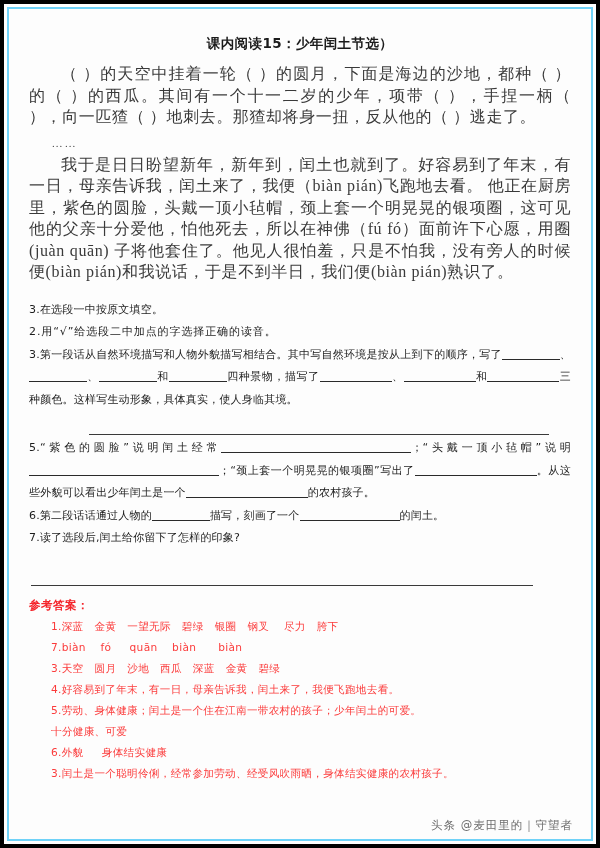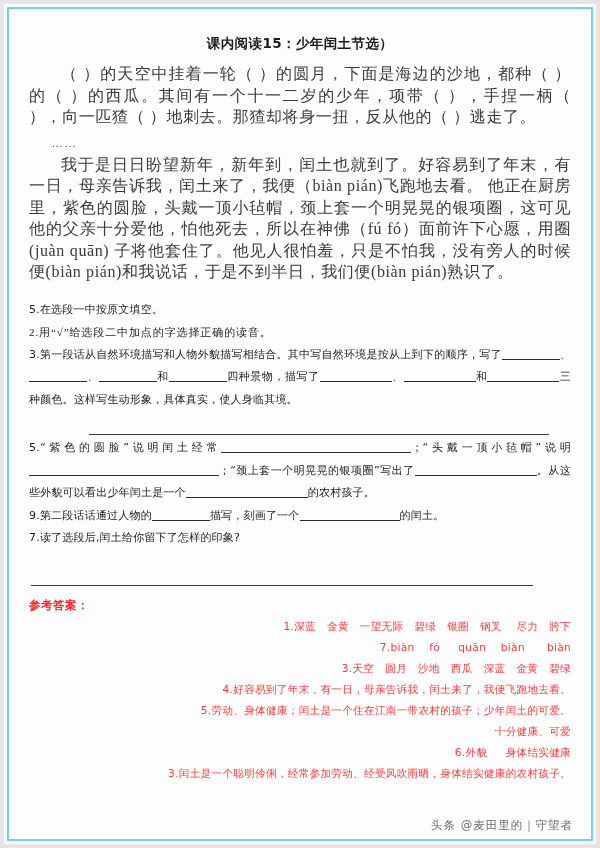--- a/index.html
+++ b/index.html
@@ -13,21 +13,21 @@
     height: 848px;
     font-family: "Liberation Sans", "DejaVu Sans", sans-serif;
     overflow: hidden;
   }
 
   
   #worksheet-frame {
     position: relative;
     width: 600px;
     height: 848px;
-    background: #e5e5e5;
+    background: #000000;
     padding: 4px;
   }
   #frame-gap {
     width: 100%;
     height: 100%;
     background: #ffffff;
     padding: 3px;
   }
   #frame-inner-line {
     width: 100%;
@@ -86,21 +86,21 @@
     line-height: 22.5px;
     color: #1d1d1d;
     font-family: "DejaVu Sans", "Liberation Sans", sans-serif;
   }
   .question {
     margin: 0;
     text-align: justify;
     text-justify: inter-character;
     letter-spacing: 0.2px;
   }
-  .q-spaced { letter-spacing: 0.9px; font-family: Liberation Serif, serif; }
+  .q-spaced { letter-spacing: 0.9px; }
 
   
   .blank {
     display: inline-block;
     border-bottom: 1px solid #2a2a2a;
     height: 12px;
     vertical-align: -2px;
   }
   .b-sm { width: 58px; }
   .b-md { width: 72px; }
@@ -129,21 +129,20 @@
     letter-spacing: 0.5px;
     margin: 8px 0 3px 0;
   }
   .answer-line {
     color: #FB3B3B;
     font-size: 10.6px;
     line-height: 21px;
     margin: 0 0 0 22px;
     letter-spacing: 0.3px;
     white-space: pre;
-    text-align: right;
   }
   .answer-line.wrap { white-space: normal; }
 
   
   #watermark {
     position: absolute;
     right: 18px;
     bottom: 6px;
     font-size: 11.5px;
     color: #6e6e6e;
@@ -163,31 +162,31 @@
         <h1 id="doc-title">课内阅读15：少年闰土节选）</h1>
 
         <p class="passage indent" id="passage-one">（        ）的天空中挂着一轮（        ）的圆月，下面是海边的沙地，都种（        ）的（        ）的西瓜。其间有一个十一二岁的少年，项带（        ），手捏一柄（        ），向一匹猹（        ）地刺去。那猹却将身一扭，反从他的（        ）逃走了。</p>
 
         <p id="ellipsis-line">……</p>
 
         <p class="passage indent" id="passage-two">我于是日日盼望新年，新年到，闰土也就到了。好容易到了年末，有一日，母亲告诉我，闰土来了，我便（biàn pián)飞跑地去看。 他正在厨房里，紫色的圆脸，头戴一顶小毡帽，颈上套一个明晃晃的银项圈，这可见他的父亲十分爱他，怕他死去，所以在神佛（fú fó）面前许下心愿，用圈(juàn quān) 子将他套住了。他见人很怕羞，只是不怕我，没有旁人的时候便(biàn  pián)和我说话，于是不到半日，我们便(biàn  pián)熟识了。</p>
 
         <div id="questions-block">
 
-          <p class="question">5.在选段一中按原文填空。</p>
+          <p class="question">3.在选段一中按原文填空。</p>
 
           <p class="question q-spaced">2.用“√”给选段二中加点的字选择正确的读音。</p>
 
           <p class="question"><span>3.第一段话从自然环境描写和人物外貌描写相结合。其中写自然环境是按从上到下的顺序，写了</span><span class="blank b-sm"></span><span>、</span><span class="blank b-sm"></span><span>、</span><span class="blank b-sm"></span><span>和</span><span class="blank b-sm"></span><span>四种景物，描写了</span><span class="blank b-md"></span><span>、</span><span class="blank b-md"></span><span>和</span><span class="blank b-md"></span><span>三种颜色。这样写生动形象，具体真实，使人身临其境。</span></p>
 
           <div class="write-rule" id="rule-q4"></div>
 
           <p class="question"><span>5.“紫色的圆脸”说明闰土经常</span><span class="blank b-xxl"></span><span>；“头戴一顶小毡帽”说明</span><span class="blank b-xxl"></span><span>；“颈上套一个明晃晃的银项圈”写出了</span><span class="blank b-xl"></span><span>。从这些外貌可以看出少年闰土是一个</span><span class="blank b-xl"></span><span>的农村孩子。</span></p>
 
-          <p class="question"><span>9.第二段话话通过人物的</span><span class="blank b-sm"></span><span>描写，刻画了一个</span><span class="blank b-lg"></span><span>的闰土。</span></p>
+          <p class="question"><span>6.第二段话话通过人物的</span><span class="blank b-sm"></span><span>描写，刻画了一个</span><span class="blank b-lg"></span><span>的闰土。</span></p>
 
           <p class="question">7.读了选段后,闰土给你留下了怎样的印象?</p>
           <div class="write-rule" id="rule-q7"></div>
 
         </div>
 
         <div id="answer-key">
           <p id="answer-key-title">参考答案：</p>
           <p class="answer-line">1.深蓝   金黄   一望无际   碧绿   银圈   钢叉    尽力   胯下</p>
           <p class="answer-line">7.biàn    fó     quān    biàn      biàn</p>

